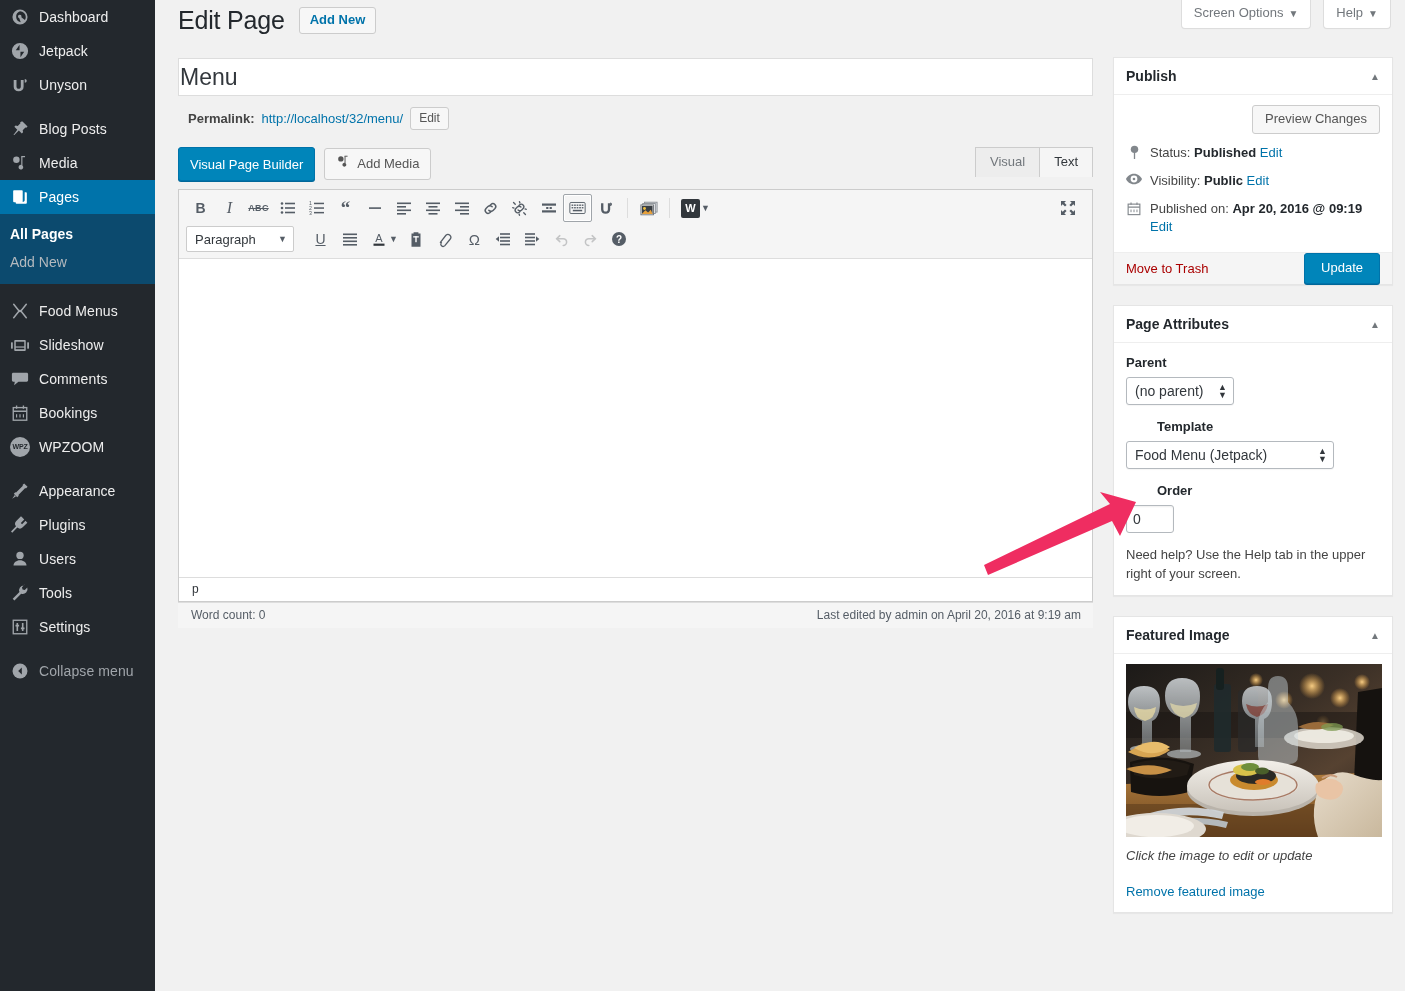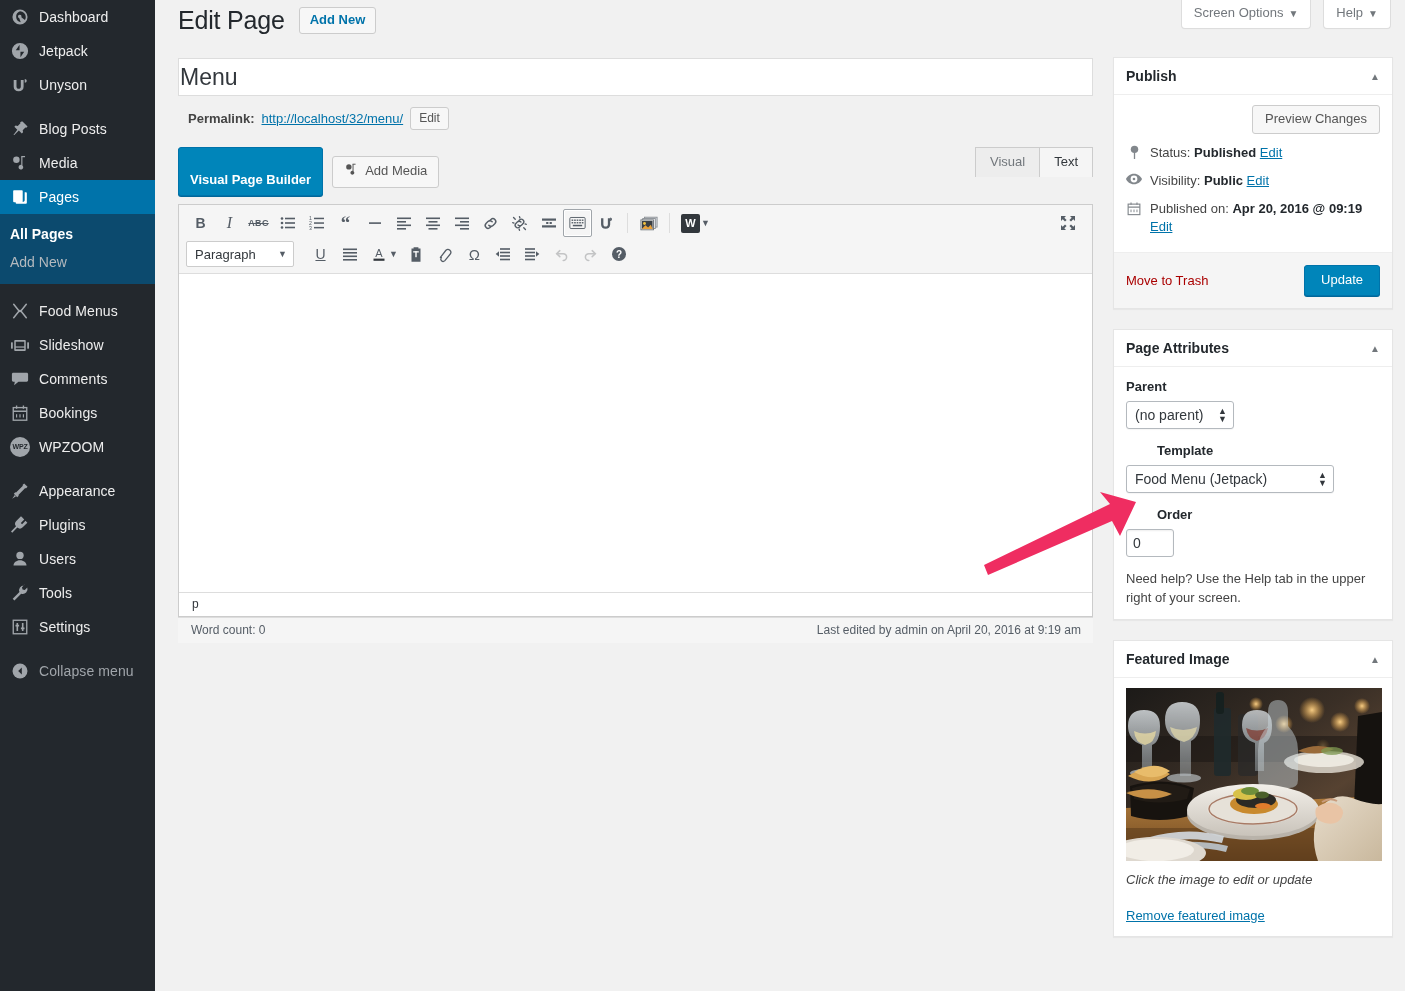--- a/index.html
+++ b/index.html
@@ -5,21 +5,21 @@
   * { box-sizing: border-box; }
   html, body {
     margin: 0; padding: 0;
     width: 1405px; height: 991px;
     overflow: hidden;
     font-family: "Liberation Sans", "DejaVu Sans", sans-serif;
     background: #f1f1f1;
     color: #444;
     -webkit-font-smoothing: antialiased;
   }
-  a { color: #0073aa; text-decoration: underline; }
+  a { color: #0073aa; }
 
   
   #app { position: relative; width: 1405px; height: 991px; }
 
   
   #adminmenu {
     position: absolute; left: 0; top: 0;
     width: 155px; height: 991px;
     background: #23282d;
     color: #eee;
@@ -142,22 +142,22 @@
     line-height: 16px;
   }
 
   
   #wp-content-media-buttons {
     margin-top: 17px; display: flex; align-items: center; gap: 9px;
     position: relative;
   }
   .vpb-button {
     background: #0085ba; border: 1px solid #0073aa;
-    border-radius: 3px; color: #fff; font-size: 13px; font-weight: bold;
-    padding: 24px 11px 7px; cursor: pointer; line-height: 16px;
+    border-radius: 3px; color: #fff; font-size: 13px; font-weight: normal;
+    padding: 9px 11px 7px; cursor: pointer; line-height: 16px;
     box-shadow: 0 1px 0 #006799;
   }
   .add-media-button {
     background: #f7f7f7; border: 1px solid #ccc; border-radius: 3px;
     color: #555; font-size: 13px; padding: 5px 11px 6px;
     cursor: pointer; display: inline-flex; align-items: center; gap: 6px;
     line-height: 16px;
   }
   
   #wp-content-editor-tools { position: absolute; right: 0; top: 0; display: flex; }
@@ -249,21 +249,21 @@
   }
   .pub-line {
     display: flex; align-items: flex-start; gap: 8px;
     font-size: 13px; color: #444; margin-bottom: 10px; line-height: 18px;
   }
   .pub-line .pi { color: #82878c; flex: 0 0 16px; display:flex; justify-content:center; padding-top:1px;}
   .pub-line b { color: #23282d; }
   #major-publishing-actions {
     border-top: 1px solid #eee;
     background: #f5f5f5;
-    padding: 12px 12px;
+    padding: 0 12px;
     display: flex; align-items: center; justify-content: space-between;
   }
   .trash-link { color: #a00; font-size: 13px; text-decoration: none; cursor: pointer; }
   .update-btn {
     background: #0085ba; border: 1px solid #0073aa; border-radius: 3px;
     color: #fff; font-size: 13px; font-weight: normal;
     padding: 6px 16px 7px; cursor: pointer; box-shadow: 0 1px 0 #006799;
     line-height: 16px;
   }
 

